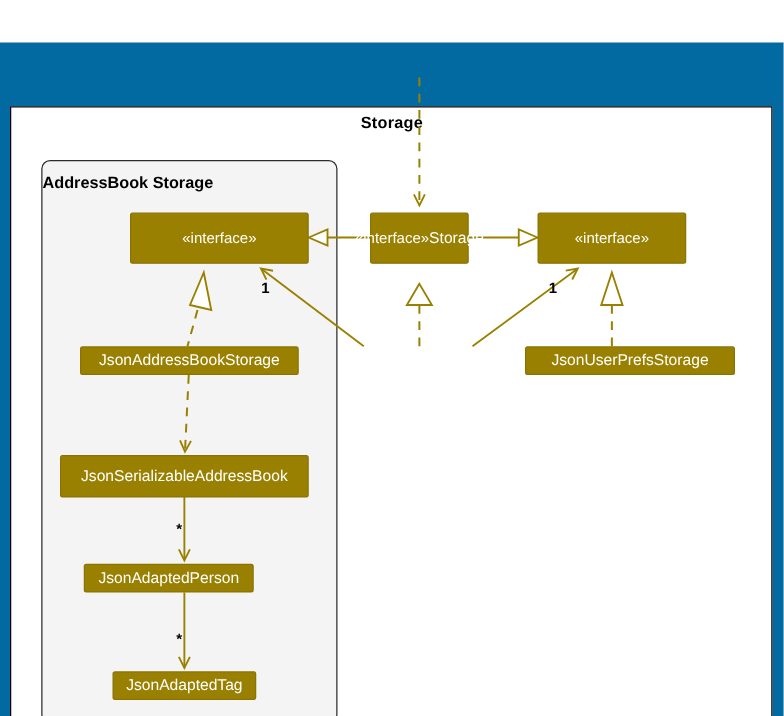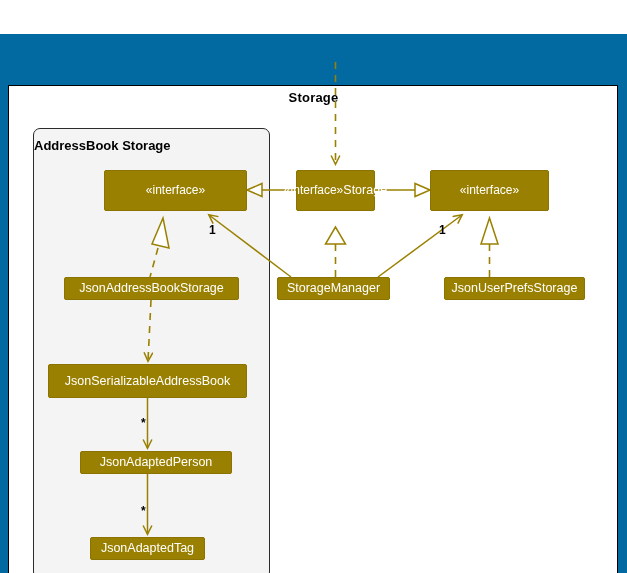--- a/index.html
+++ b/index.html
@@ -112,33 +112,30 @@
   </div>
 
   <div class="node" style="left:430px;top:136px;width:119px;height:41px;">
     <span class="stereo">«interface»</span>
   </div>
 
   <div class="node" style="left:64px;top:243px;width:175px;height:23px;">
     <span class="nm">JsonAddressBookStorage</span>
   </div>
 
-  <div class="node" style="left:277px;top:243px;width:113px;height:23px;">
-    <span class="nm">StorageManager</span>
-  </div>
 
-  <div class="node" style="left:444px;top:243px;width:141px;height:23px;">
+  <div class="node" style="left:420px;top:243px;width:168px;height:23px;">
     <span class="nm">JsonUserPrefsStorage</span>
   </div>
 
   <div class="node" style="left:48px;top:330px;width:199px;height:34px;">
     <span class="nm">JsonSerializableAddressBook</span>
   </div>
 
-  <div class="node" style="left:80px;top:417px;width:152px;height:23px;">
+  <div class="node" style="left:67px;top:417px;width:136px;height:23px;">
     <span class="nm">JsonAdaptedPerson</span>
   </div>
 
   <div class="node" style="left:90px;top:503px;width:115px;height:23px;">
     <span class="nm">JsonAdaptedTag</span>
   </div>
 
   <div class="mult" style="left:209px;top:189px;">1</div>
 
   <div class="mult" style="left:439px;top:189px;">1</div>

